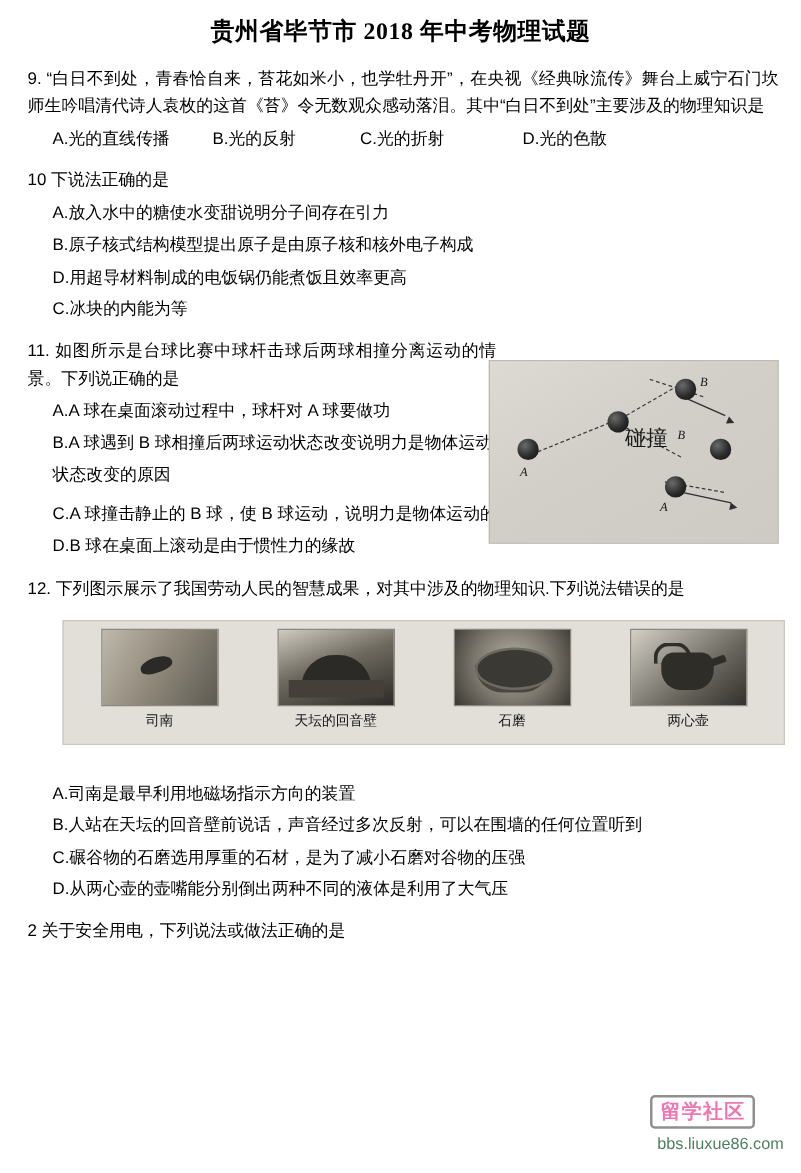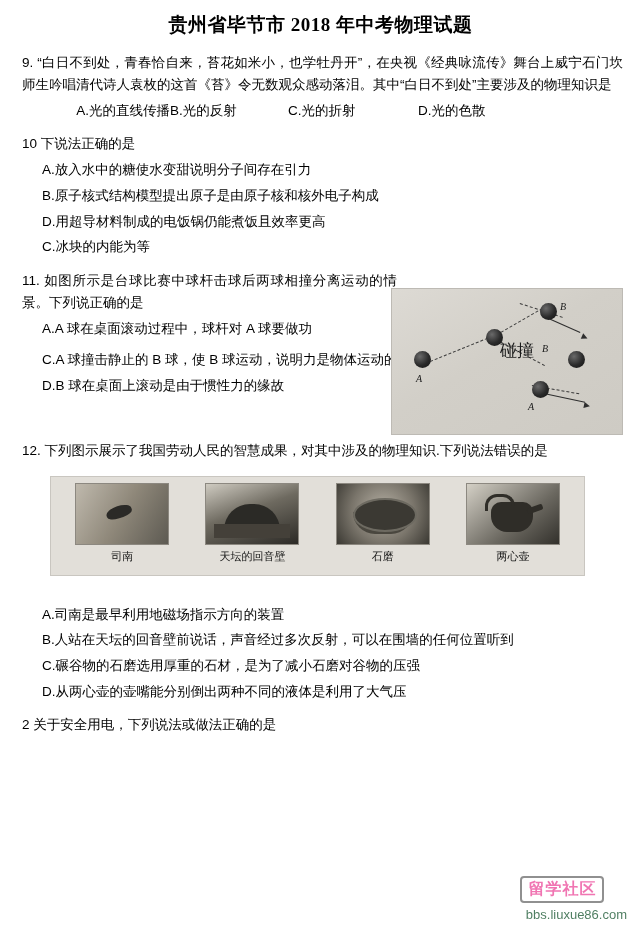--- a/index.html
+++ b/index.html
@@ -49,21 +49,21 @@
   }
   .opt-row {
     display: flex;
     font-size: 13.5px;
     line-height: 1.9;
     padding-left: 20px;
   }
   .opt-row span {
     display: inline-block;
   }
-  .sp1 { width: 128px; text-align: right; }
+  .sp1 { width: 128px; }
   .sp2 { width: 118px; }
   .sp3 { width: 130px; }
 
   
   .q11-wrap {
     position: relative;
     min-height: 160px;
   }
   .q11-img {
     position: absolute;
@@ -119,21 +119,21 @@
     font-style: normal;
     font-family: "Liberation Sans", sans-serif;
   }
   .q11-text {
     width: 375px;
   }
 
   
   .fig12 {
     margin: 14px 0 10px 28px;
-    width: 535px;
+    width: 578px;
     height: 100px;
     background: #e2dfd9;
     border: 1px solid #c9c6c0;
     display: flex;
     align-items: stretch;
     padding: 6px 6px 2px 6px;
     box-sizing: border-box;
   }
   .fig12-cell {
     flex: 1;
@@ -302,20 +302,21 @@
           <span class="imglabel" style="left:136px; top:112px;">A</span>
         </div>
       </div>
 
       <div class="q11-text">
         <div class="q q-stem">
           <span>11.</span>
           <span>如图所示是台球比赛中球杆击球后两球相撞分离运动的情景。下列说正确的是</span>
         </div>
         <div class="opt">A.A 球在桌面滚动过程中，球杆对 A 球要做功</div>
+        <div class="opt">B.A 球遇到 B 球相撞后两球运动状态改变说明力是物体运动状态改变的原因</div>
       </div>
 
       <div class="opt" style="margin-top:6px;">C.A 球撞击静止的 B 球，使 B 球运动，说明力是物体运动的原因</div>
       <div class="opt">D.B 球在桌面上滚动是由于惯性力的缘故</div>
     </div>
 
     <div class="q q-stem" style="margin-top:10px;">
       <span>12.</span>
       <span>下列图示展示了我国劳动人民的智慧成果，对其中涉及的物理知识.下列说法错误的是</span>
     </div>

